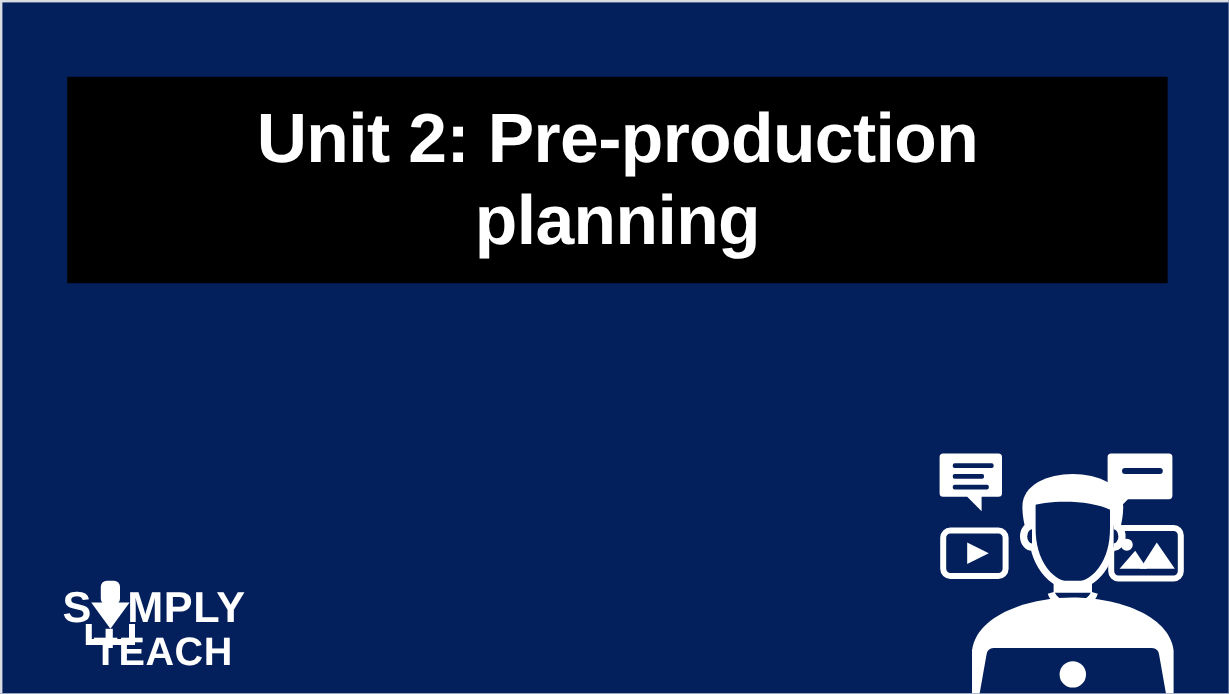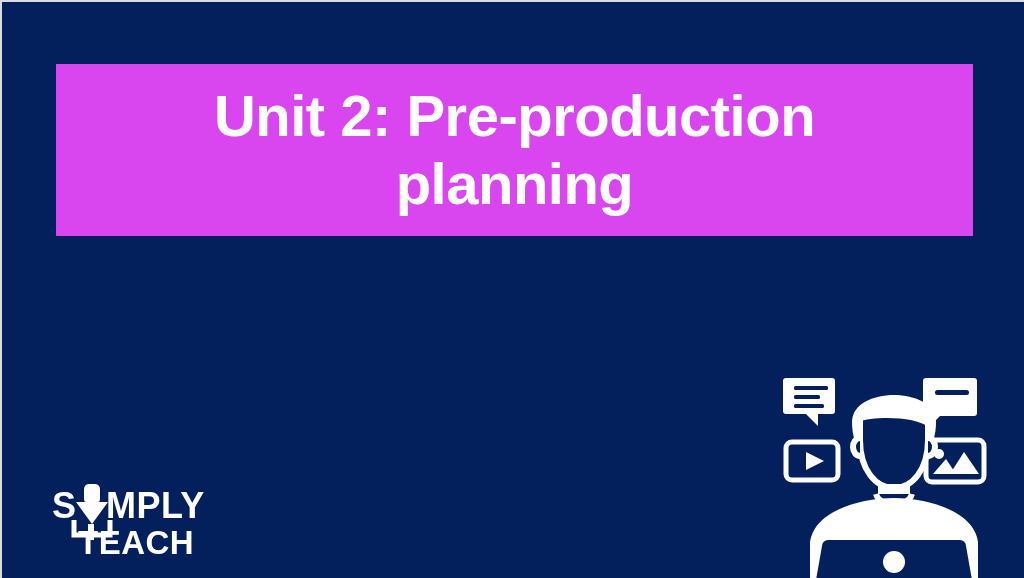--- a/index.html
+++ b/index.html
@@ -19,21 +19,21 @@
     border-left: 2px solid #d9dce3;
   }
 
   
   #title-band {
     position: absolute;
     left: 54px;
     top: 62px;
     width: 917px;
     height: 172px;
-    background: #d946ef;
+    background: #000000;
     display: flex;
     align-items: center;
     justify-content: center;
     box-sizing: border-box;
   }
   #title-text {
     color: #ffffff;
     font-family: "Liberation Sans Narrow", "Liberation Sans", sans-serif;
     font-weight: bold;
     font-size: 58px;

